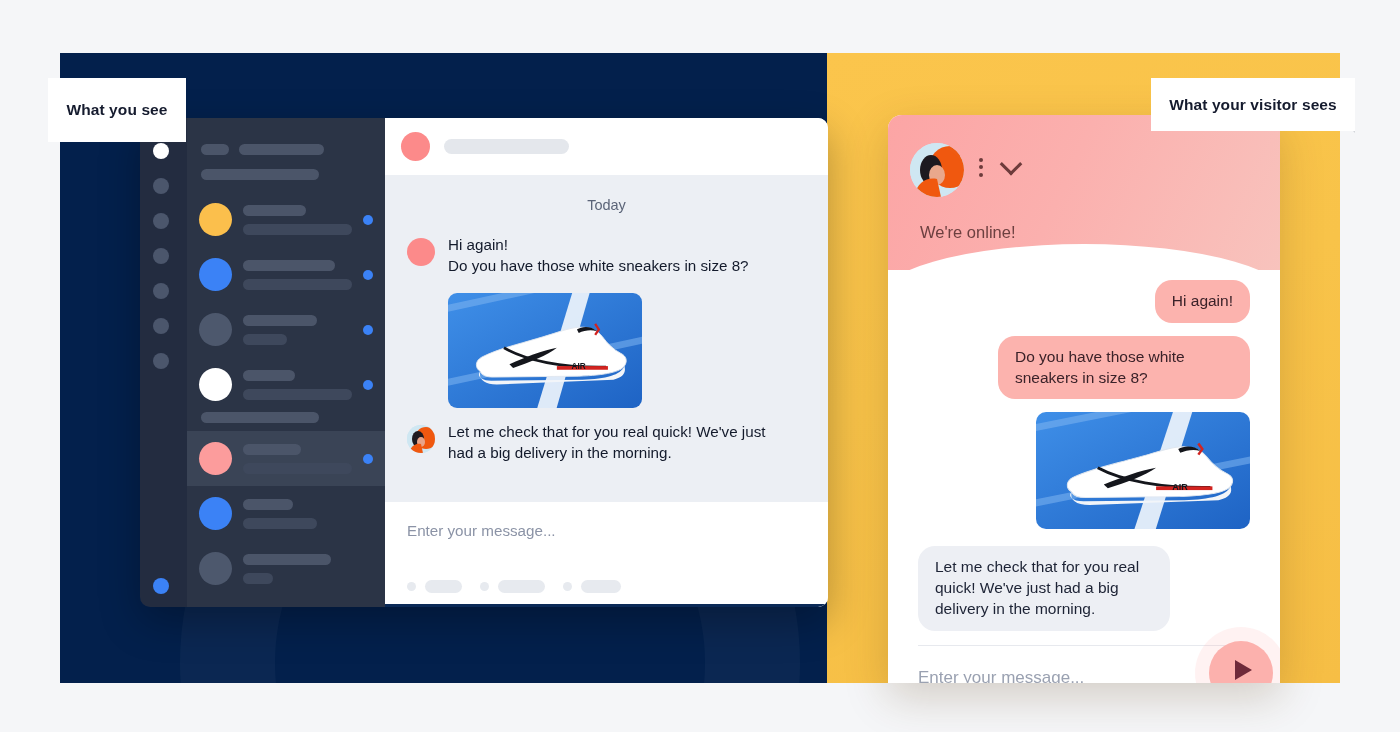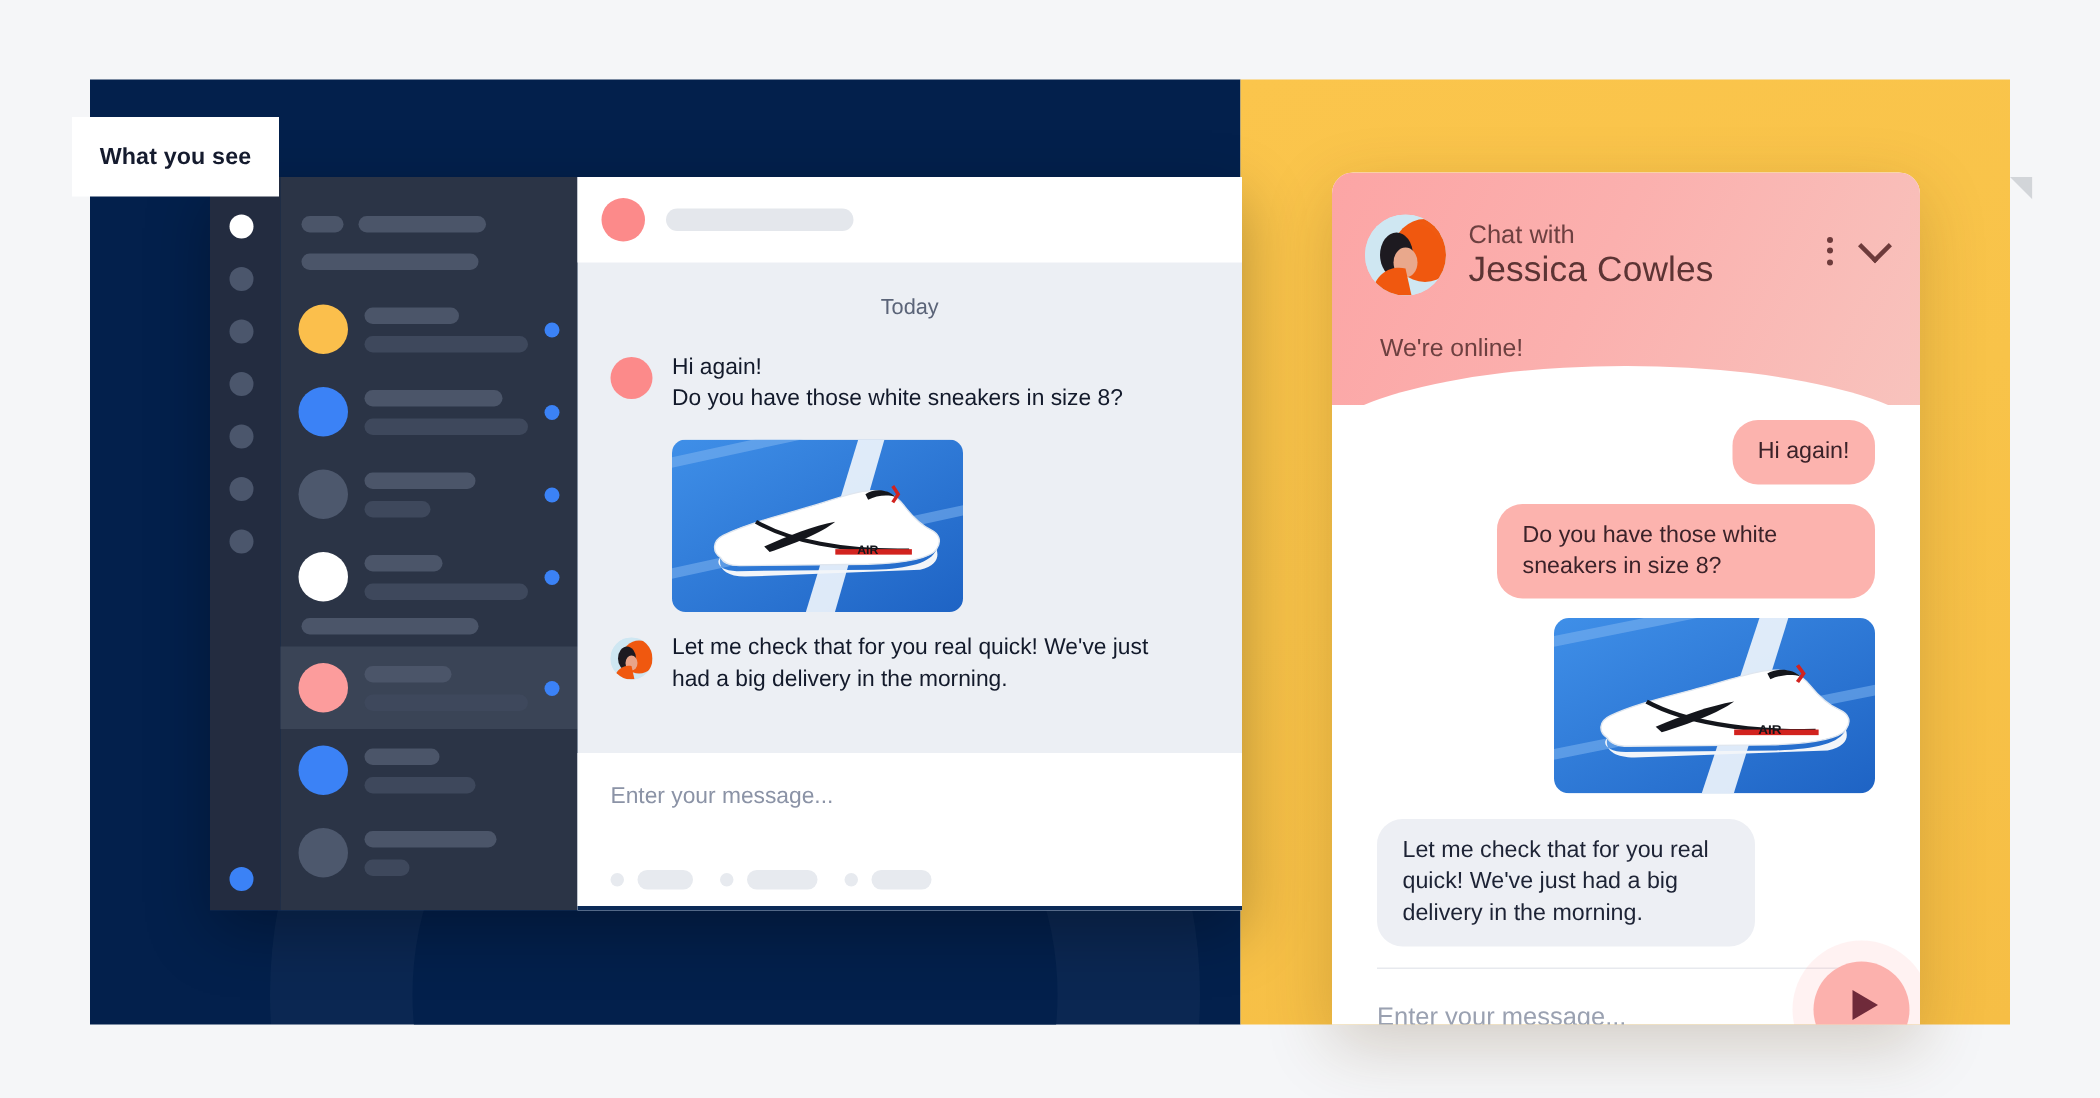--- a/index.html
+++ b/index.html
@@ -34,37 +34,38 @@
 
   
   .tag {
     position: absolute;
     background: #ffffff;
     display: flex; align-items: center; justify-content: center;
     font-size: 15.5px; font-weight: 700; color: #151b2e;
     letter-spacing: .1px;
     z-index: 40;
   }
-  .tag-left  { left: 48px;   top: 78px; width: 138px; height: 53px; }
+  .tag-left  { left: 48px;   top: 78px; width: 138px; height: 64px; }
   .tag-right { left: 1151px; top: 78px; width: 204px; height: 53px; }
   .tag-shadow {
     position: absolute; z-index: 39;
     background: #c6c9cf;
   }
   .tag-shadow-right { left: 1340px; top: 118px; width: 15px; height: 15px;
     clip-path: polygon(0 0, 100% 0, 100% 100%); opacity: .75; }
 
   
   .app-window {
     position: absolute; left: 140px; top: 118px;
     width: 688px; height: 489px;
     overflow: hidden;
     box-shadow: 0 14px 40px rgba(0,0,0,0.28);
     display: flex;
     z-index: 20;
+    border-radius: 10px;
   }
   .rail {
     width: 47px; background: #232c40; position: relative; flex: none;
   }
   .rail .dot {
     position: absolute; left: 13px;
     width: 16px; height: 16px; border-radius: 50%;
     background: #4b566c;
   }
   .rail .dot.white { background: #ffffff; }
@@ -388,24 +389,20 @@
       <div class="w-head-top">
         <div class="w-avatar">
           <svg viewBox="0 0 54 54" style="width:100%;height:100%;display:block">
             <rect width="54" height="54" fill="#cfe7f2"></rect>
             <circle cx="40" cy="24" r="21" fill="#f0580f"></circle>
             <ellipse cx="21" cy="27" rx="11" ry="15" fill="#1d1a20"></ellipse>
             <ellipse cx="27" cy="32" rx="8" ry="10" fill="#e9a88c"></ellipse>
             <path d="M4 54 C7 38 18 34 27 36 L31 54 Z" fill="#f0580f"></path>
             <path d="M34 6 C44 2 52 8 50 18 C46 10 40 7 34 6 Z" fill="#ef5a11"></path>
           </svg>
-        </div>
-        <div class="w-names">
-          <div class="w-chatwith">Chat with</div>
-          <div class="w-name">Jessica Cowles</div>
         </div>
         <div class="w-icons">
           <div class="kebab">
             <i></i>
               <i></i>
               <i></i>
           </div>
           <div class="chev"></div>
         </div>
       </div>
@@ -461,14 +458,15 @@
     <div class="w-divider"></div>
     <div class="w-input">Enter your message...</div>
 
     <div class="w-send">
       <div class="tri"></div>
     </div>
   </div>
 
   <div class="tag tag-left">What you see</div>
   <div class="tag-shadow tag-shadow-right"></div>
+  <div class="tag tag-right">What your visitor sees</div>
 
 </div>
 
 </body></html>

